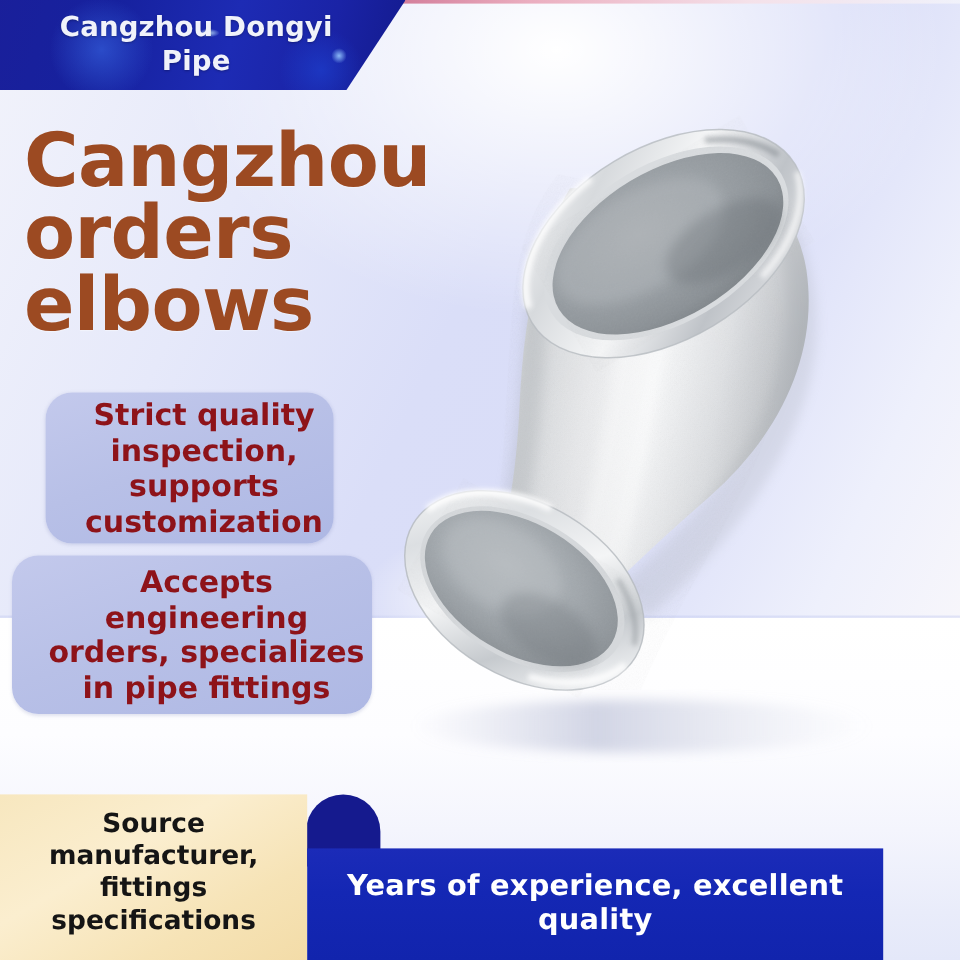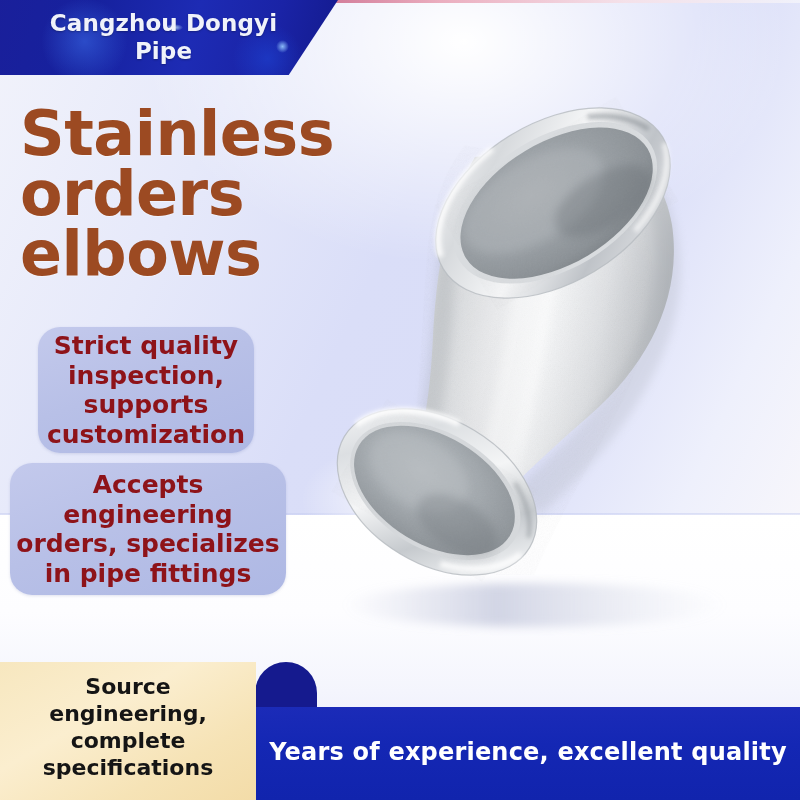--- a/index.html
+++ b/index.html
@@ -99,20 +99,21 @@
   
   .feature-pill {
     position: absolute;
     background: linear-gradient(160deg, #c3c9ec 0%, #b8c0e7 45%, #aeb8e4 100%);
     border-radius: 22px;
     color: #8e1319;
     font-weight: 700;
     text-align: center;
     display: flex; align-items: center; justify-content: center;
     box-shadow: 0 1px 3px rgba(90,100,160,.18);
+    padding-left: 24px;
   }
   .feature-pill-1 {
     left: 38px; top: 327px; width: 216px; height: 126px;
     font-size: 25px; line-height: 1.18;
   }
   .feature-pill-2 {
     left: 10px; top: 463px; width: 276px; height: 132px;
     font-size: 25px; line-height: 1.18;
   }
 
@@ -139,21 +140,21 @@
     font-size: 22px;
     font-weight: 700;
     line-height: 1.22;
     text-align: center;
     box-sizing: border-box;
     padding: 0 8px 6px 8px;
   }
   .footer-blue {
     position: absolute;
     left: 256px; top: 707px;
-    width: 544px; height: 93px;
+    width: 480px; height: 93px;
     background: linear-gradient(180deg, #1b2bb8 0%, #1427b4 40%, #1124ad 100%);
     display: flex; align-items: center; justify-content: center;
   }
   .footer-blue-text {
     color: #ffffff;
     font-size: 24px;
     font-weight: 700;
     letter-spacing: .2px;
     text-align: center;
     padding-bottom: 4px;
@@ -316,34 +317,34 @@
   </div>
 
   <div class="header-banner"></div>
   <div class="sparkle sparkle-a"></div>
   <div class="sparkle sparkle-b"></div>
   <div class="header-banner-inner">
     <div class="header-title">Cangzhou Dongyi Pipe</div>
   </div>
 
   <div class="headline">
-    <span class="hl-line">Stainless</span>
+    <span class="hl-line">Cangzhou</span>
     <span class="hl-line">orders</span>
     <span class="hl-line">elbows</span>
   </div>
 
   <div class="feature-pill feature-pill-1">
     <span>Strict quality inspection, supports customization</span>
   </div>
   <div class="feature-pill feature-pill-2">
     <span>Accepts engineering orders, specializes in pipe fittings</span>
   </div>
 
   <div class="footer-dome"></div>
   <div class="footer-cream"></div>
   <div class="footer-cream-text">
-    <span>Source engineering, complete specifications</span>
+    <span>Source manufacturer, fittings specifications</span>
   </div>
   <div class="footer-blue">
     <span class="footer-blue-text">Years of experience, excellent quality</span>
   </div>
 
 </div>
 
 </body></html>

